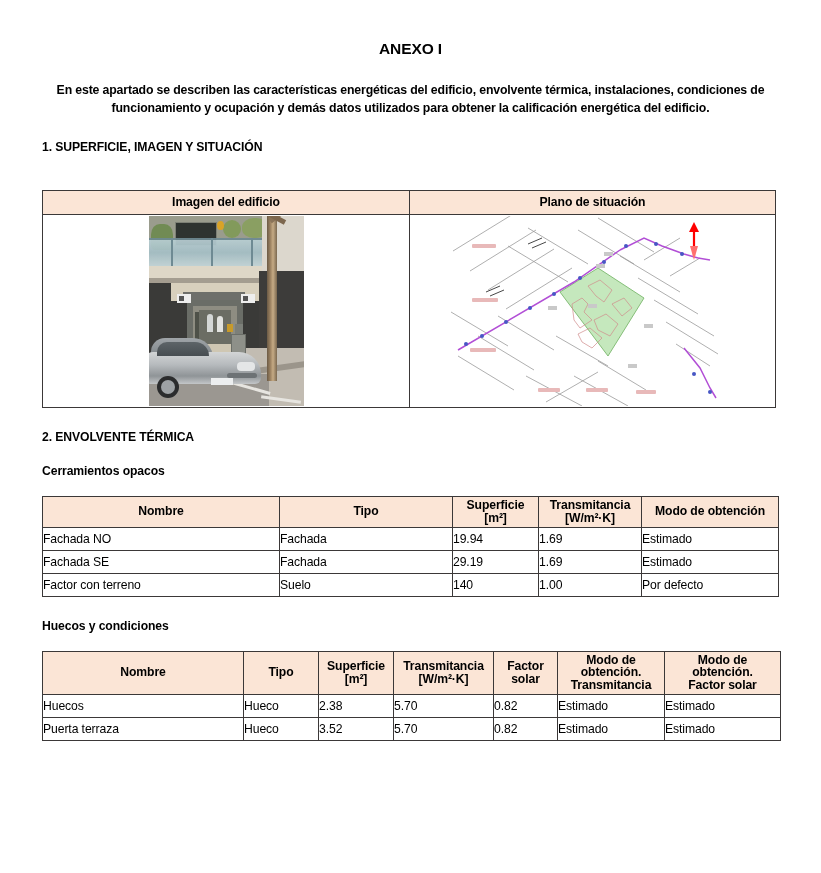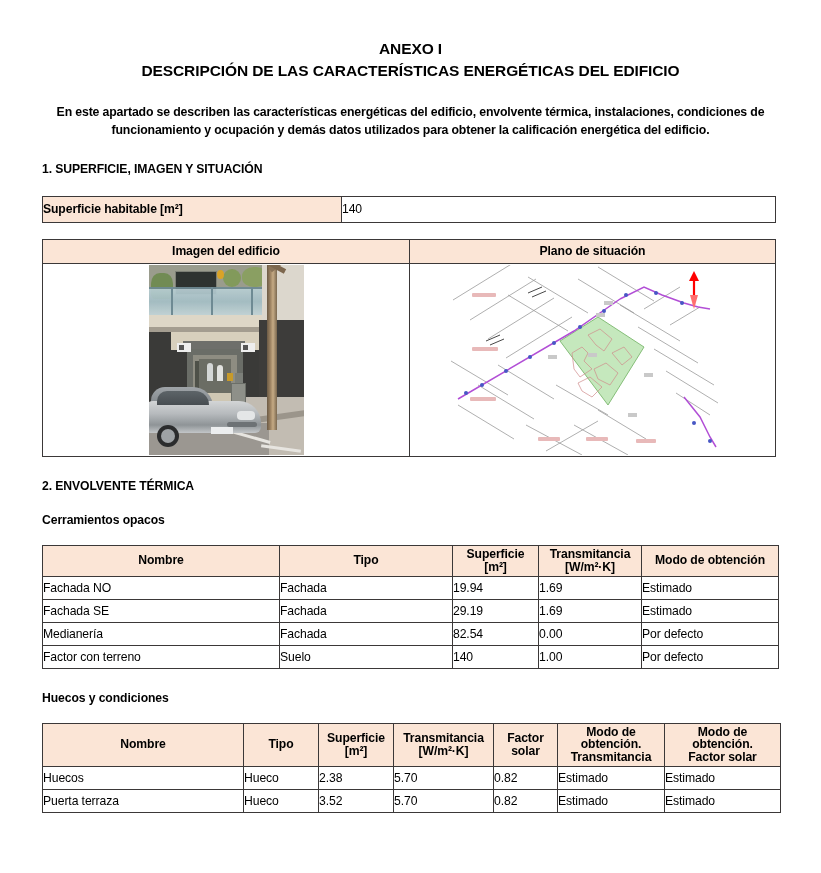--- a/index.html
+++ b/index.html
@@ -187,37 +187,28 @@
     margin: 0 auto; position: relative; background:#ffffff;
   }
 </style>
 </head>
 <body>
 
 <div class="page">
 
   <div class="doc-title">
     <span>ANEXO I</span>
-    <span class="line2">DESCRIPCIÓN DE LAS CARACTERÍSTICAS ENERGÉTICAS DEL EDIFICIO</span>
   </div>
 
   <p class="intro">En este apartado se describen las características energéticas del edificio, envolvente térmica, instalaciones, condiciones de funcionamiento y ocupación y demás datos utilizados para obtener la calificación energética del edificio.</p>
 
   <div style="height:22px"></div>
   <div class="section-heading">1. SUPERFICIE, IMAGEN Y SITUACIÓN</div>
 
   <div style="height:20px"></div>
-  <table class="doc-table" id="tbl-superficie">
-    <tbody>
-      <tr>
-        <td class="hdr cell-pad-l" style="width:298px;text-align:left;">Superficie habitable [m²]</td>
-        <td class="cell-pad-l" style="width:433px;">140</td>
-      </tr>
-    </tbody>
-  </table>
 
   <div style="height:16px"></div>
   <table class="doc-table" id="tbl-imagen">
     <tbody>
       <tr>
         <th class="hdr" style="width:366px;">Imagen del edificio</th>
         <th class="hdr" style="width:365px;">Plano de situación</th>
       </tr>
       <tr>
 
@@ -409,27 +400,20 @@
         <td class="cell-center">Estimado</td>
       </tr>
       <tr>
         <td class="cell-pad-l" style="height:22px">Fachada SE</td>
         <td class="cell-center">Fachada</td>
         <td class="cell-center">29.19</td>
         <td class="cell-center">1.69</td>
         <td class="cell-center">Estimado</td>
       </tr>
       <tr>
-        <td class="cell-pad-l" style="height:22px">Medianería</td>
-        <td class="cell-center">Fachada</td>
-        <td class="cell-center">82.54</td>
-        <td class="cell-center">0.00</td>
-        <td class="cell-center">Por defecto</td>
-      </tr>
-      <tr>
         <td class="cell-pad-l" style="height:22px">Factor con terreno</td>
         <td class="cell-center">Suelo</td>
         <td class="cell-center">140</td>
         <td class="cell-center">1.00</td>
         <td class="cell-center">Por defecto</td>
       </tr>
     </tbody>
   </table>
 
   <div style="height:22px"></div>

